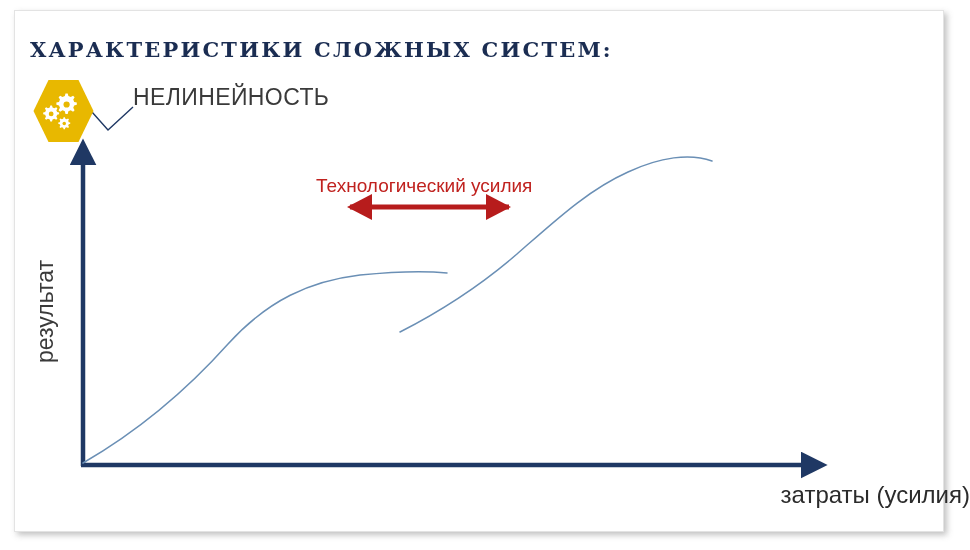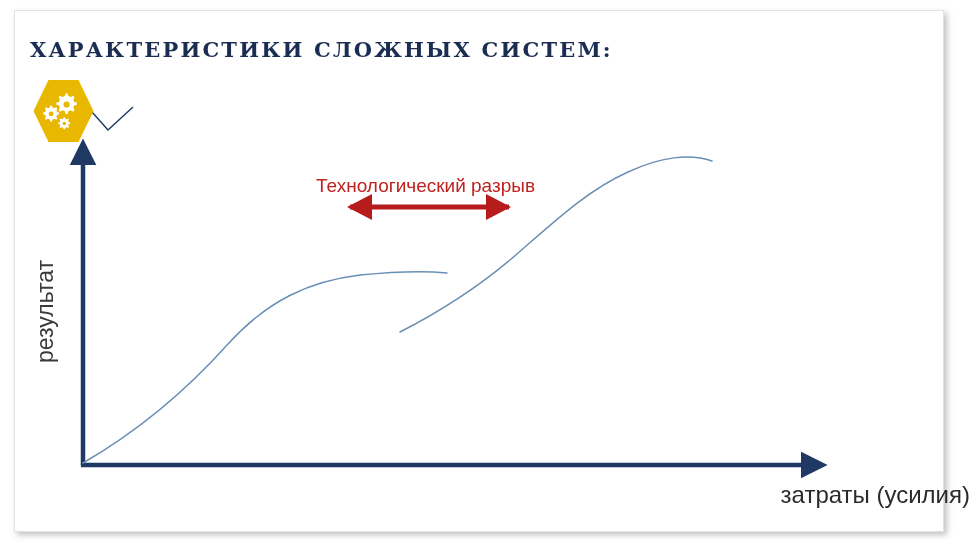--- a/index.html
+++ b/index.html
@@ -162,20 +162,21 @@
         <circle cx="51.15" cy="113.9" r="2.4" fill="#e8b800"></circle>
 
         <path d="M63.6,117.2 l1.3,0 l0.42,1.5 l1.35,0.56 l1.4,-0.8 l0.92,0.92 l-0.8,1.4 l0.56,1.35 l1.5,0.42 l0,1.3 l-1.5,0.42 l-0.56,1.35 l0.8,1.4 l-0.92,0.92 l-1.4,-0.8 l-1.35,0.56 l-0.42,1.5 l-1.3,0 l-0.42,-1.5 l-1.35,-0.56 l-1.4,0.8 l-0.92,-0.92 l0.8,-1.4 l-0.56,-1.35 l-1.5,-0.42 l0,-1.3 l1.5,-0.42 l0.56,-1.35 l-0.8,-1.4 l0.92,-0.92 l1.4,0.8 l1.35,-0.56 z"></path>
         <circle cx="64.25" cy="123.6" r="1.75" fill="#e8b800"></circle>
       </g>
     </g>
   </svg>
 
   <div class="title">ХАРАКТЕРИСТИКИ СЛОЖНЫХ СИСТЕМ:</div>
 
+  <div class="sub-label">НЕЛИНЕЙНОСТЬ</div>
 
-  <div class="gap-label">Технологический разрыв</div>
+  <div class="gap-label">Технологический усилия</div>
 
   <div class="y-axis-label">результат</div>
 
   <div class="x-axis-label">затраты (усилия)</div>
 
 </div>
 
 </body></html>

